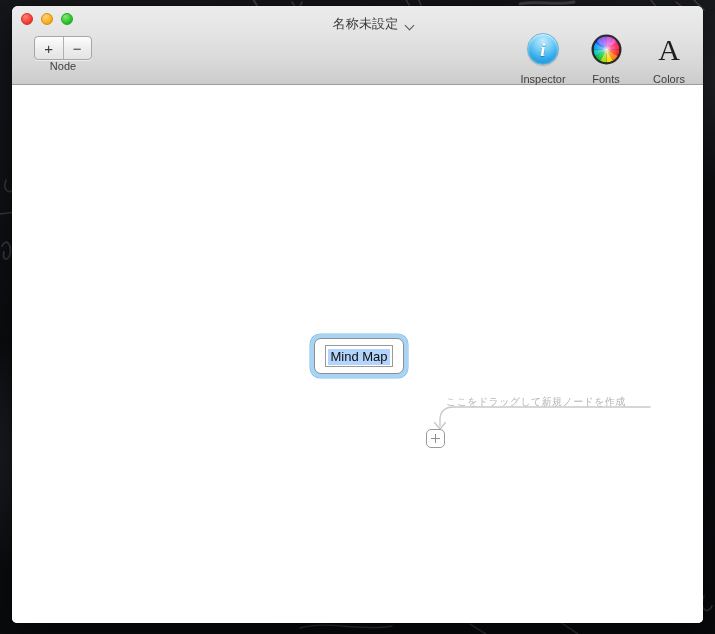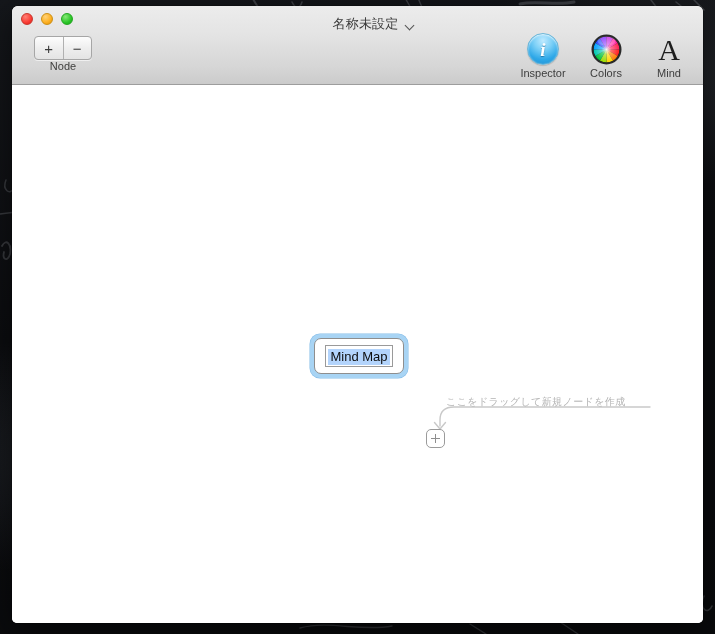--- a/index.html
+++ b/index.html
@@ -148,21 +148,21 @@
   }
   .tool-item .glyph {
     height: 34px;
     display: flex;
     align-items: center;
     justify-content: center;
   }
   .tool-item .tool-label {
     font-size: 11px;
     color: #3d3d3d;
-    margin-top: 1px;
+    margin-top: 7px;
     white-space: nowrap;
   }
 
   .insp-circle {
     width: 30px; height: 30px;
     border-radius: 50%;
     background: radial-gradient(circle at 50% 22%, #bfeaff 0%, #7fd1f7 32%, #2ea8e8 68%, #1f8ccd 100%);
     border: 1px solid #6fb7d8;
     box-shadow: inset 0 1px 2px rgba(255,255,255,0.85), 0 1px 1px rgba(0,0,0,0.16);
     display: flex; align-items: center; justify-content: center;
@@ -348,28 +348,28 @@
                 <path d="M0 0 L0 -13 A13 13 0 0 1 6.5 -11.26 Z" fill="#c41fe0"></path>
                 <path d="M0 0 L6.5 -11.26 A13 13 0 0 1 11.26 -6.5 Z" fill="#ff1fa0"></path>
                 <path d="M0 0 L11.26 -6.5 A13 13 0 0 1 13 0 Z" fill="#ff1f54"></path>
               </g>
               <circle cx="15.5" cy="15.5" r="13" fill="url(#cwFade)"></circle>
               <circle cx="15.5" cy="15.5" r="14" fill="none" stroke="#2a2a2a" stroke-width="2"></circle>
               <ellipse cx="15.5" cy="7" rx="9" ry="4.6" fill="#ffffff" opacity="0.22"></ellipse>
             </g>
           </svg>
         </div>
-        <div class="tool-label">Colors</div>
+        <div class="tool-label">Fonts</div>
       </div>
 
       <div class="tool-item">
         <div class="glyph">
           <span class="fonts-A">A</span>
         </div>
-        <div class="tool-label">Mind</div>
+        <div class="tool-label">Colors</div>
       </div>
 
     </div>
   </div>
 
   <div id="canvas">
 
     <svg id="hint-arrow" viewBox="0 0 240 34">
       <path d="M232 4 L36 4 C26 4 22 9 22 17 L22 23" fill="none" stroke="#c9c9c9" stroke-width="1.4" stroke-linecap="round"></path>
       <path d="M16.5 19.5 L22 26 L27.5 19.5" fill="none" stroke="#c9c9c9" stroke-width="1.4" stroke-linecap="round" stroke-linejoin="round"></path>

